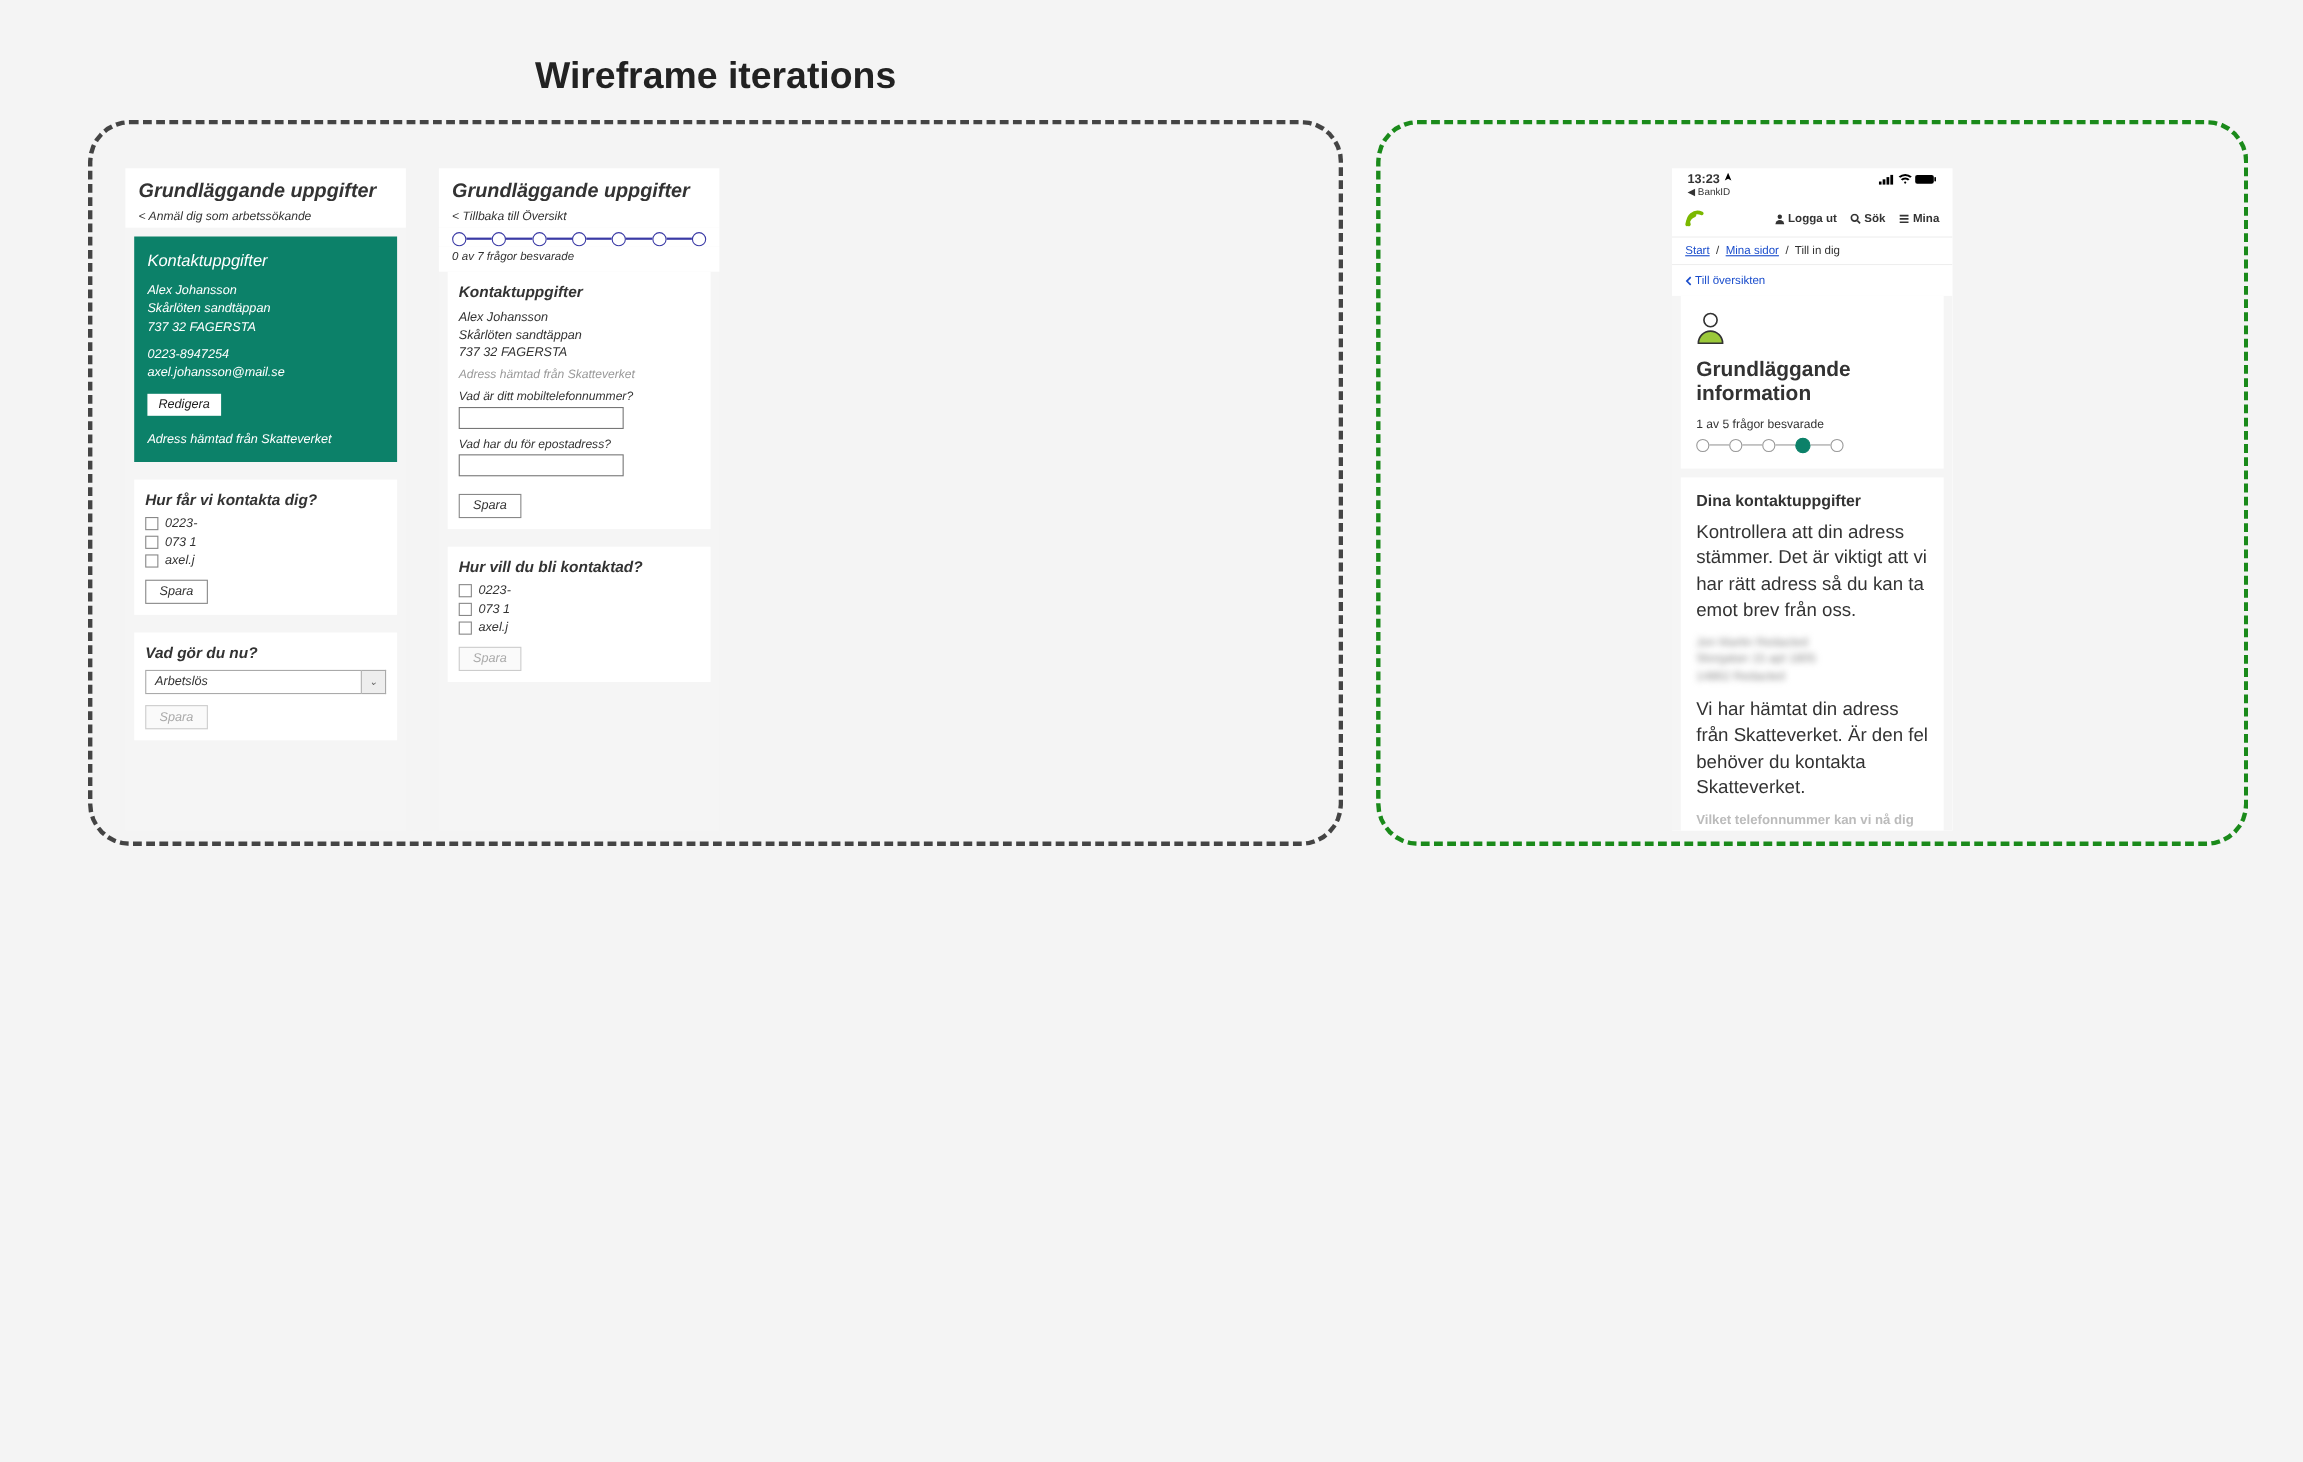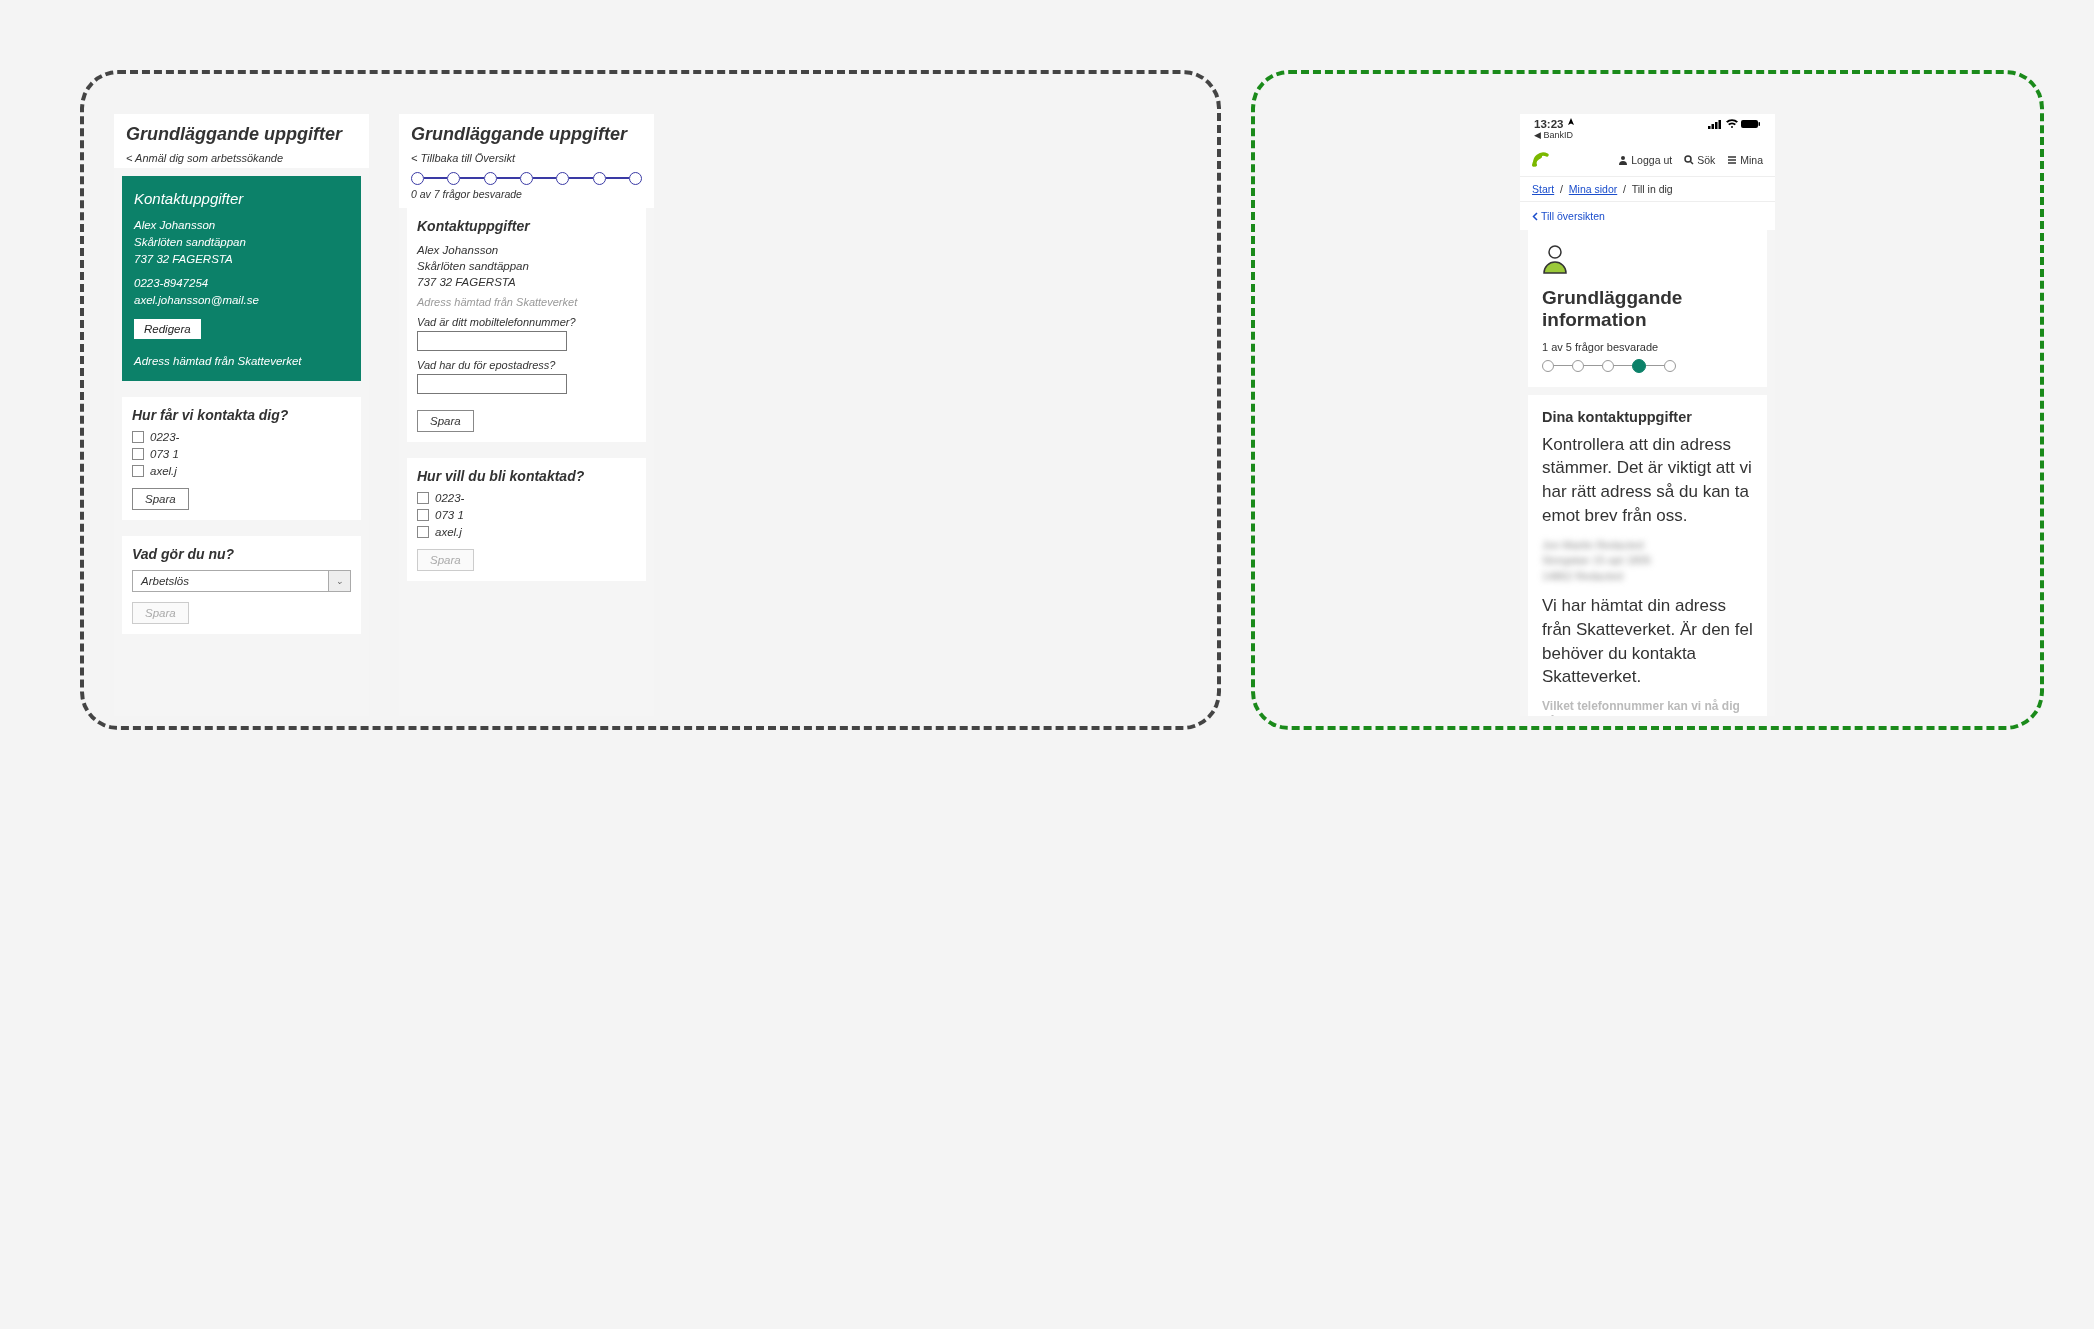--- a/index.html
+++ b/index.html
@@ -88,21 +88,21 @@
   .muted-note { font-size: 11px; color: #999; margin-top: 6px; }
   .para-small { font-size: 11px; line-height: 1.35; margin-bottom: 8px; }
 
   
   .prod { width: 255px; background: #fff; font-size: 12px; height: 100%; overflow: hidden; }
   .status-bar { display: flex; justify-content: space-between; align-items: center; padding: 4px 14px 0 14px; font-size: 11.5px; font-weight: 600; }
   .status-left { display: flex; align-items: flex-start; gap: 4px; }
   .status-sub { font-size: 9px; font-weight: 400; padding: 0 14px 4px 14px; }
   .topbar { display: flex; align-items: center; justify-content: space-between; padding: 6px 12px; border-bottom: 1px solid #eee; }
   .logo-swirl { width: 20px; height: 20px; }
-  .top-actions { display: flex; gap: 12px; font-size: 10.5px; align-items: center; }
+  .top-actions { display: flex; gap: 12px; font-size: 10.5px; align-items: center; font-weight: bold; }
   .top-act { display: flex; align-items: center; gap: 3px; }
   .crumbs { font-size: 10.5px; padding: 6px 12px; border-bottom: 1px solid #eee; color: #333; }
   .crumbs a { color: #1a4dcc; text-decoration: underline; }
   .back-link { color: #1a4dcc; font-size: 10.5px; padding: 8px 12px; display: flex; align-items: center; gap: 3px; }
   .prod-body { background: #f5f5f5; padding: 0 8px; }
   .prod-card { background: #fff; padding: 14px; margin-bottom: 8px; }
   .person-icon { margin-bottom: 10px; }
   .prod-title { font-size: 19px; font-weight: 700; line-height: 1.15; }
   .prod-sub { font-size: 11px; margin-top: 10px; margin-bottom: 6px; }
   .prog2 { display: flex; align-items: center; margin-top: 4px; }
@@ -112,20 +112,21 @@
   .contact-title { font-size: 14.5px; font-weight: 700; margin-bottom: 8px; }
   .contact-para { font-size: 17px; line-height: 1.4; margin-bottom: 10px; }
   .blur-block { filter: blur(3px); color: #888; font-size: 11px; line-height: 1.4; margin-bottom: 10px; }
   .fade-q { font-size: 12px; font-weight: 600; color: #bbb; line-height: 1.3; }
   .sig-icons { display: flex; align-items: center; gap: 2px; }
 </style>
 </head>
 <body>
 
 <div class="headings">
+  <div class="h-left">Wireframe iterations</div>
 </div>
 
 <div class="outline-row">
 
   <div class="dashed-box box-wireframes">
 
     <div class="phone wf">
       <div class="wf-header">
         <div class="wf-title">Grundläggande uppgifter</div>
         <div class="wf-back">&lt; Anmäl dig som arbetssökande</div>

